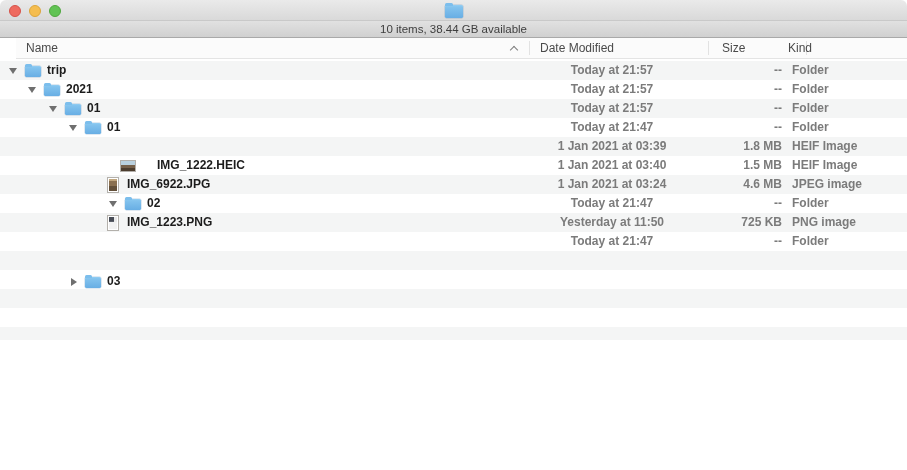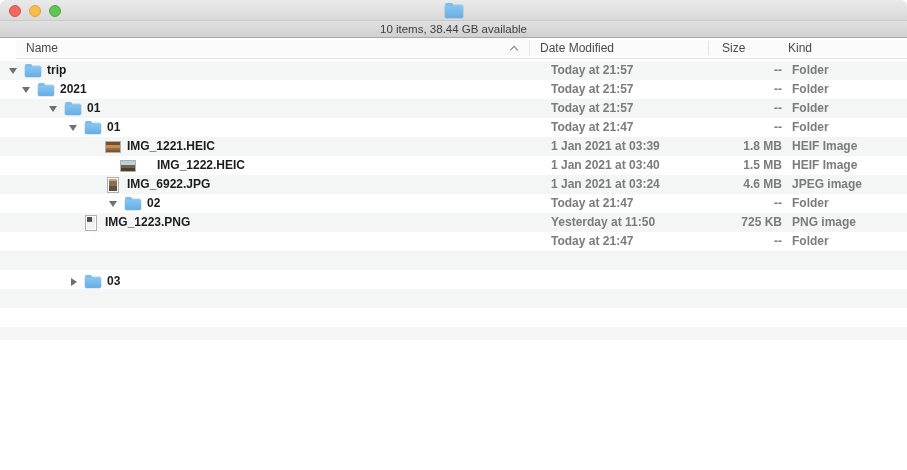--- a/index.html
+++ b/index.html
@@ -34,21 +34,21 @@
   .sort-chevron { position:absolute; left:495px; top:9px; width:6px; height:6px;
                   border-left:1.5px solid #7e7e7e; border-top:1.5px solid #7e7e7e;
                   transform:rotate(45deg); }
 
   
   .rows { position:absolute; top:61px; left:0; right:0; bottom:0;
           background:repeating-linear-gradient(180deg,#f4f5f5 0 19px,#ffffff 19px 38px); }
   .row { position:relative; height:19px; font-size:12px; line-height:19px;font-weight:bold; }
   .cell-name { position:absolute; left:0; top:0; width:513px; height:19px;
                display:flex; align-items:center; color:#1c1c1c; overflow:hidden; }
-  .cell-date { position:absolute; left:540px; top:0; width:179px; padding-left:11px; color:#7b7b7b; }
+  .cell-date { position:absolute; left:517px; top:0; width:179px; padding-left:11px; color:#7b7b7b;text-align:center; }
   .cell-size { position:absolute; left:692px; top:0; width:98px;  padding-right:8px; text-align:right; color:#7b7b7b; }
   .cell-kind { position:absolute; left:782px; top:0; width:117px; padding-left:10px; color:#7b7b7b; }
 
   .disc { width:17px; height:19px; flex:0 0 17px; display:flex; align-items:center; }
   .disc i { display:block; width:0; height:0; }
   .disc.expanded i { border-left:4.5px solid transparent; border-right:4.5px solid transparent;
                      border-top:6px solid #6f6f6f; margin-left:1px; }
   .disc.collapsed i { border-top:4.5px solid transparent; border-bottom:4.5px solid transparent;
                       border-left:6px solid #6f6f6f; margin-left:3px; }
 
@@ -119,21 +119,21 @@
             <span class="fileicon icon-folder"></span>
           </span>
       <span class="label">trip</span>
     </div>
     <div class="cell-date">Today at 21:57</div>
     <div class="cell-size">--</div>
     <div class="cell-kind">Folder</div>
   </div>
 
   <div class="row">
-    <div class="cell-name" style="padding-left: 13px; margin-left: 8px;">
+    <div class="cell-name" style="padding-left: 27px;">
       <span class="disc expanded">
             <i></i>
           </span>
       <span class="iconbox">
             <span class="fileicon icon-folder"></span>
           </span>
       <span class="label">2021</span>
     </div>
     <div class="cell-date">Today at 21:57</div>
     <div class="cell-size">--</div>
@@ -164,29 +164,20 @@
             <span class="fileicon icon-folder"></span>
           </span>
       <span class="label">01</span>
     </div>
     <div class="cell-date">Today at 21:47</div>
     <div class="cell-size">--</div>
     <div class="cell-kind">Folder</div>
   </div>
 
   <div class="row">
-    <div class="cell-name" style="padding-left: 88px;">
-      <span class="disc">
-            <i></i>
-          </span>
-      <span class="iconbox">
-            <span class="fileicon thumb landscape thumb-warm"></span>
-          </span>
-      <span class="label">IMG_1221.HEIC</span>
-    </div>
     <div class="cell-date">1 Jan 2021 at 03:39</div>
     <div class="cell-size">1.8 MB</div>
     <div class="cell-kind">HEIF Image</div>
   </div>
 
   <div class="row">
     <div class="cell-name" style="padding-left: 88px; gap: 15px;">
       <span class="disc">
             <i></i>
           </span>
@@ -224,21 +215,21 @@
             <span class="fileicon icon-folder"></span>
           </span>
       <span class="label">02</span>
     </div>
     <div class="cell-date">Today at 21:47</div>
     <div class="cell-size">--</div>
     <div class="cell-kind">Folder</div>
   </div>
 
   <div class="row">
-    <div class="cell-name" style="padding-left: 66px;">
+    <div class="cell-name" style="padding-left: 88px;">
       <span class="disc">
             <i></i>
           </span>
       <span class="iconbox">
             <span class="fileicon thumb portrait thumb-shot"></span>
           </span>
       <span class="label">IMG_1223.PNG</span>
     </div>
     <div class="cell-date">Yesterday at 11:50</div>
     <div class="cell-size">725 KB</div>

